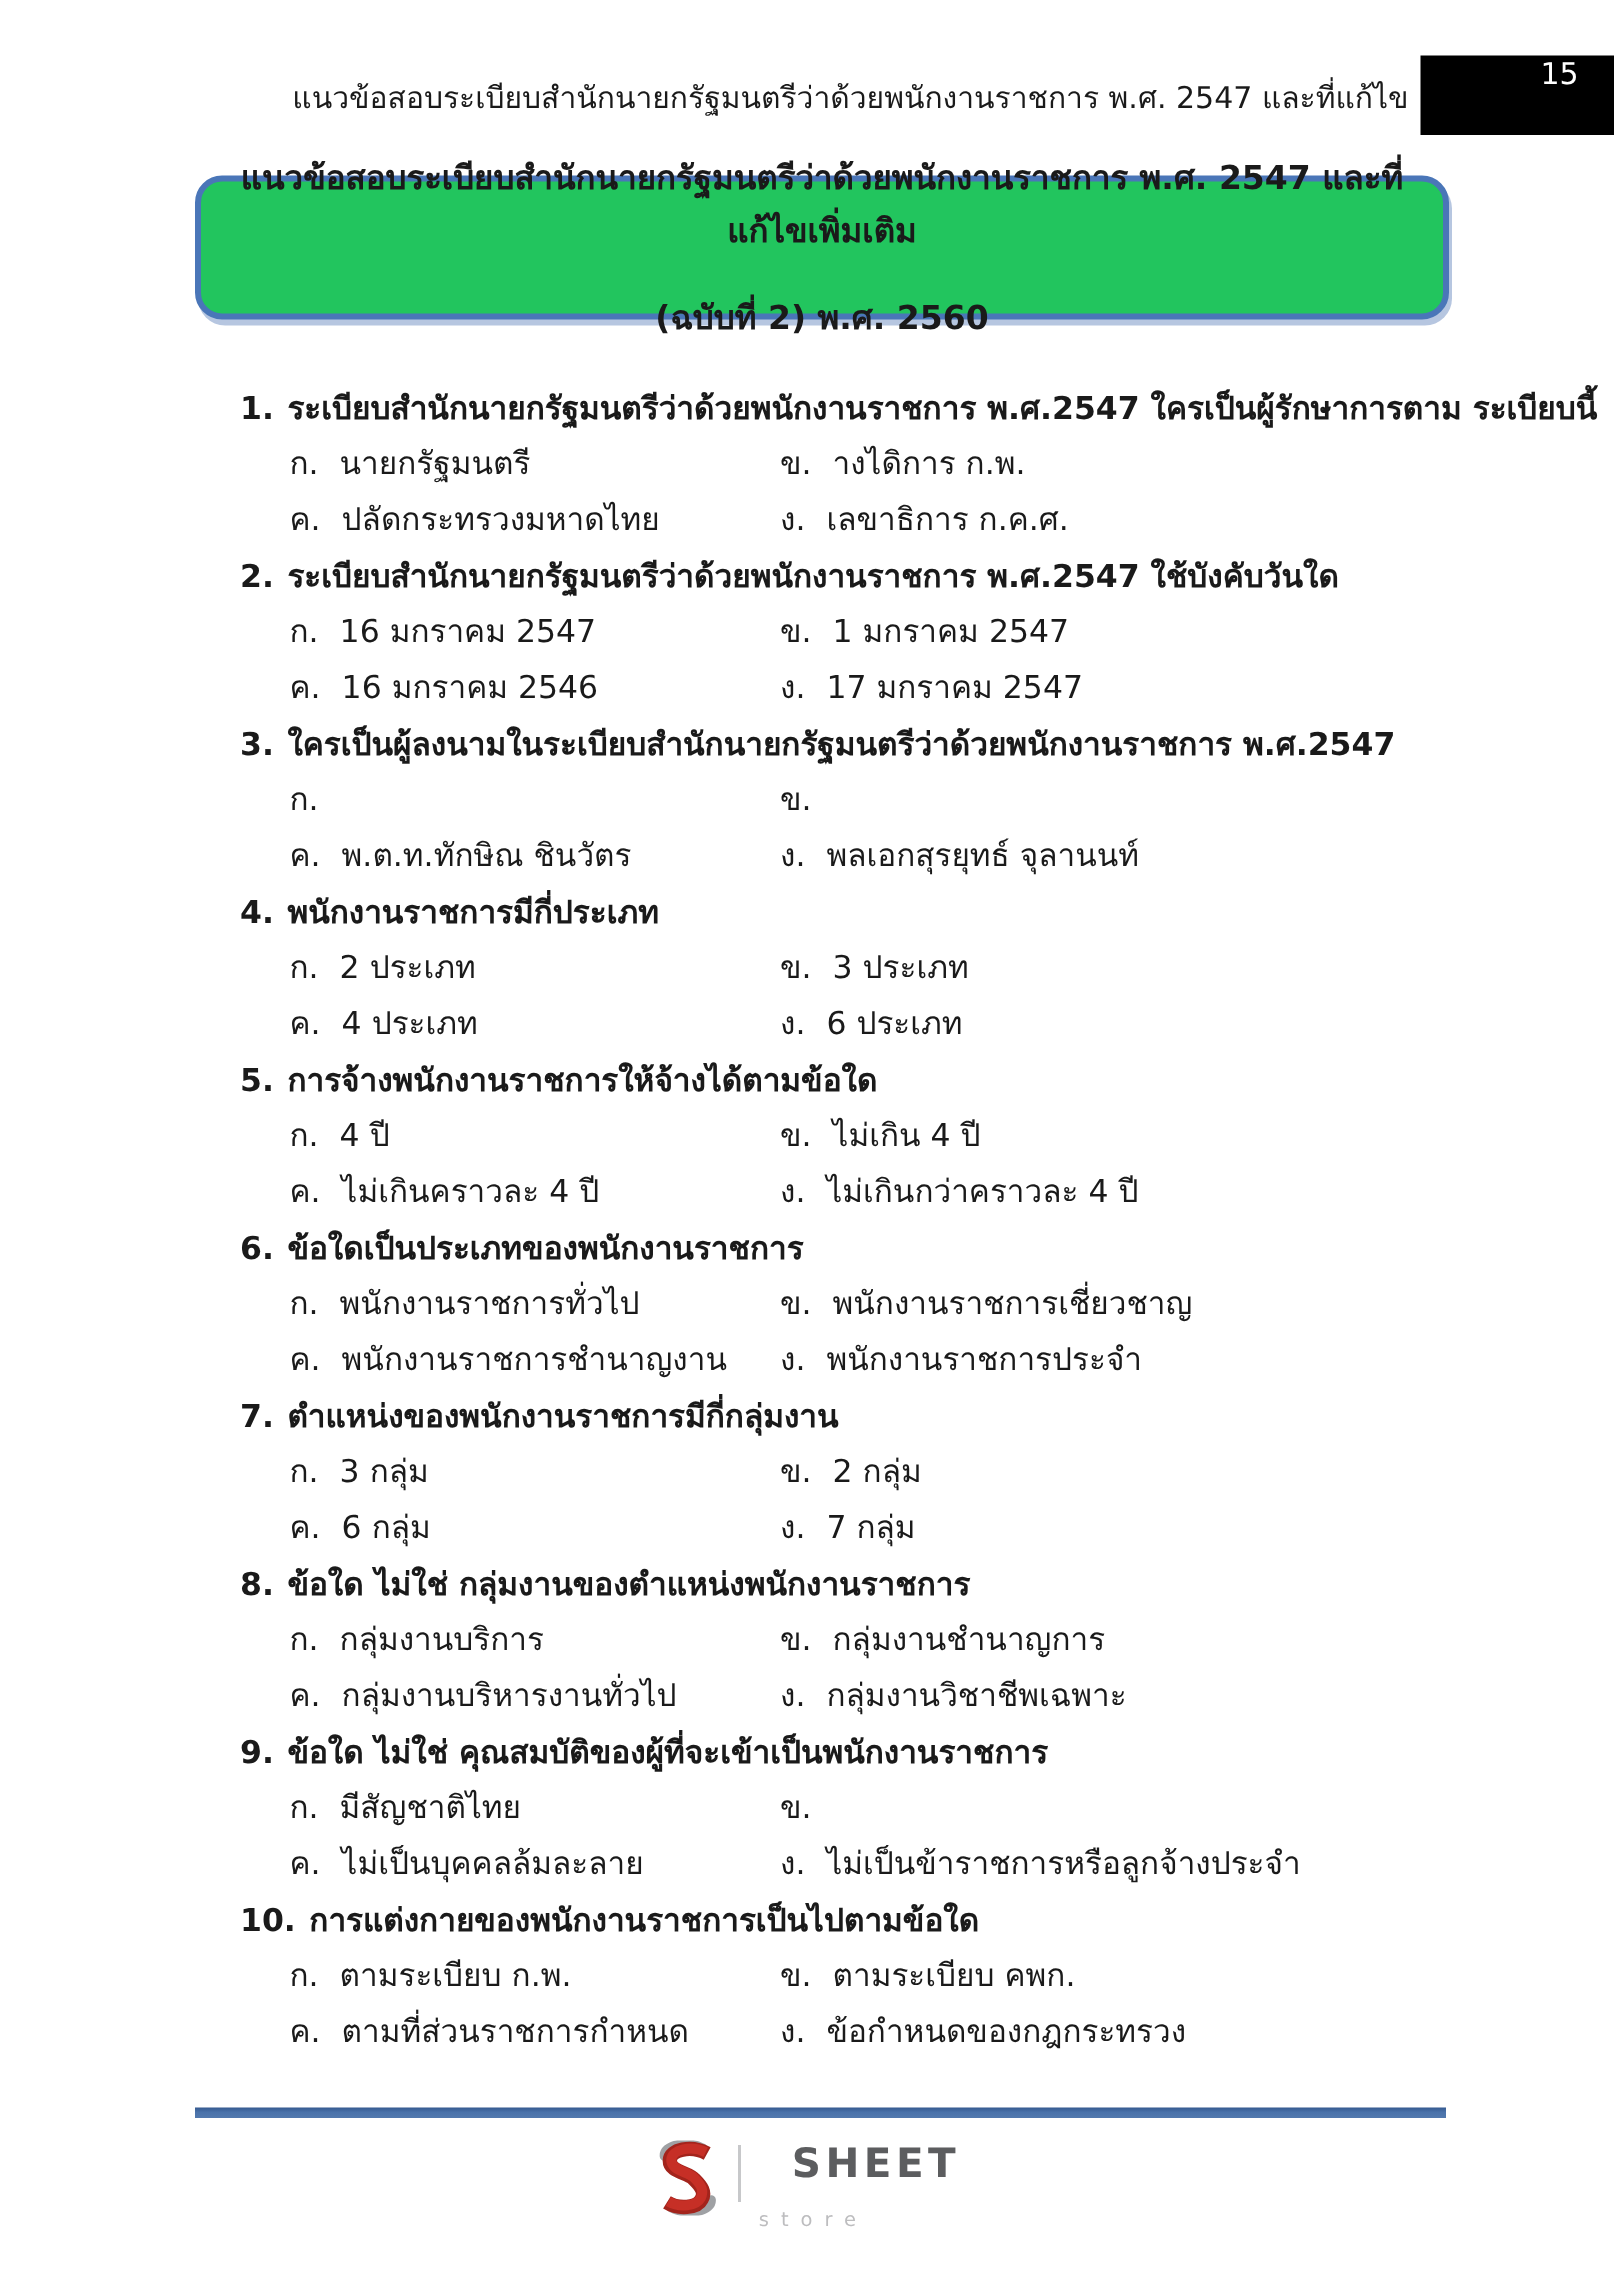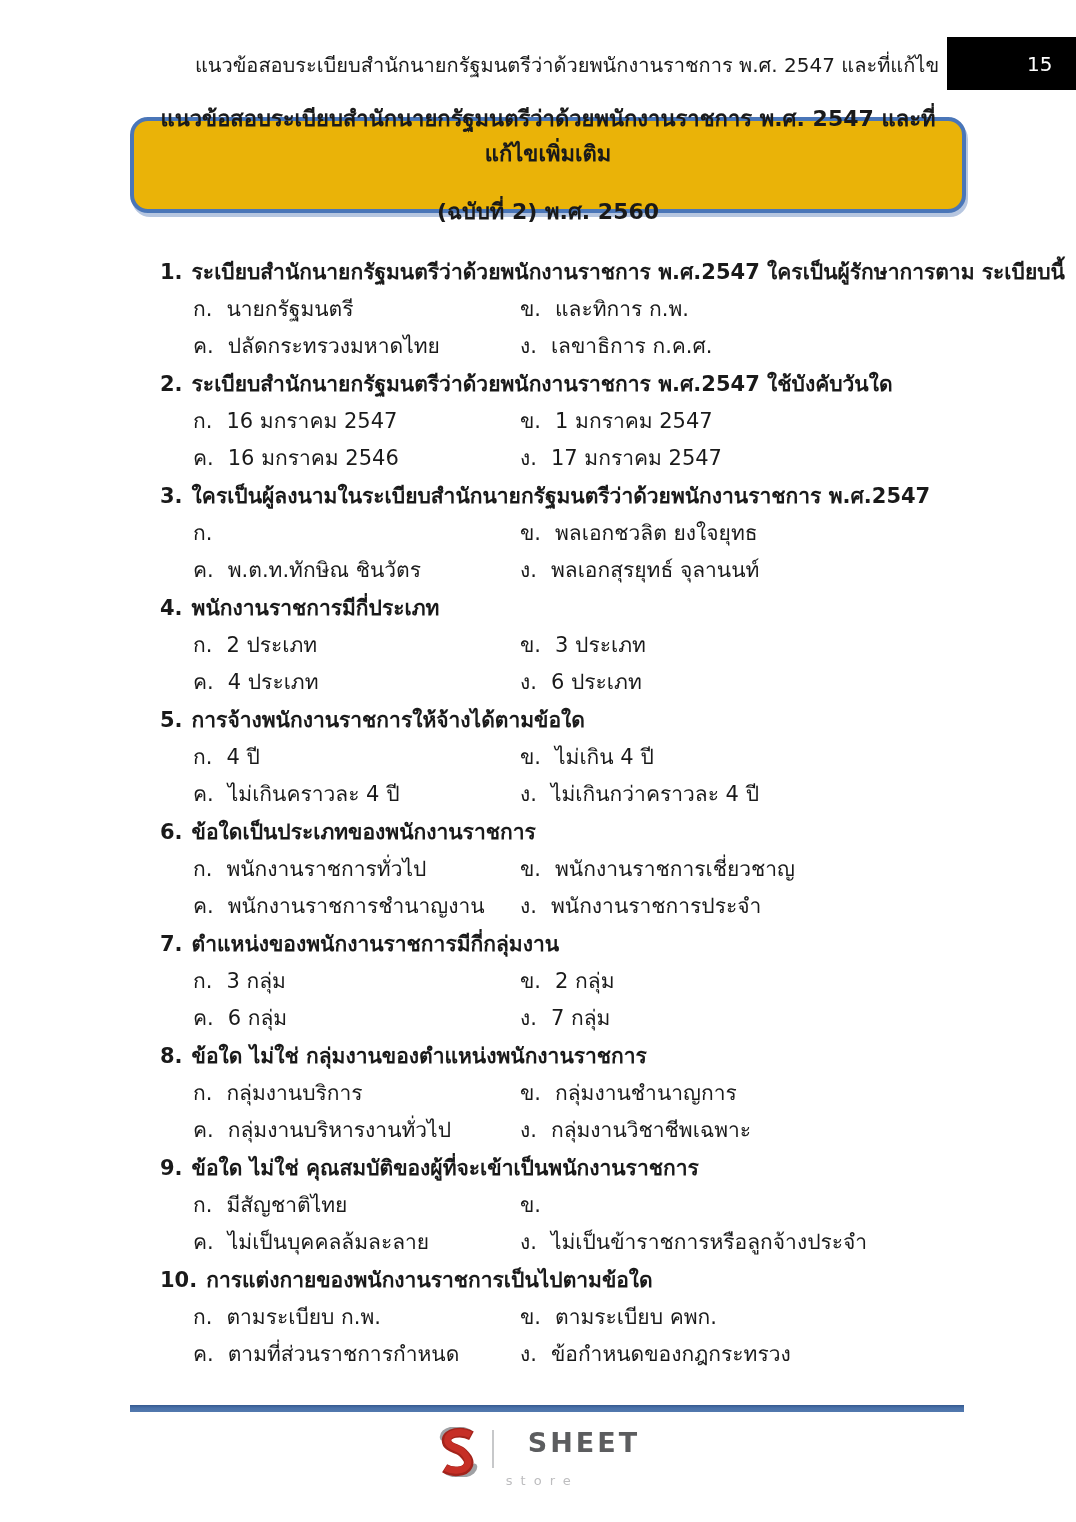--- a/index.html
+++ b/index.html
@@ -27,21 +27,21 @@
   }
   .page-num-box {
     position: absolute;
     top: 37px;
     right: 0;
     width: 129px;
     height: 53px;
     background: #000000;
     color: #ffffff;
     display: flex;
-    align-items: center;
+    align-items: flex-start;
     font-size: 20px;
   }
   .page-num-box span { margin-left: 80px; }
 
   
   .title-box {
     position: absolute;
     top: 117px;
     left: 130px;
     width: 836px;
@@ -51,21 +51,21 @@
     border-radius: 18px;
     box-shadow: 2px 4px 0 0 rgba(122, 152, 199, 0.55);
     display: flex;
     flex-direction: column;
     justify-content: center;
     align-items: center;
     gap: 23px;
     font-weight: bold;
     font-size: 22px;
     text-align: center;
-    background: #eab308;
+    background: #22c55e;
   }
 
   
   .content {
     position: absolute;
     top: 253px;
     left: 130px;
     width: 836px;
   }
   .q-block { margin-bottom: 1px; }
@@ -157,21 +157,21 @@
         <span class="q-num">1.</span>
         <span class="q-body">ระเบียบสำนักนายกรัฐมนตรีว่าด้วยพนักงานราชการ พ.ศ.2547 ใครเป็นผู้รักษาการตาม ระเบียบนี้</span>
       </div>
       <div class="opts">
         <div class="opt">
           <span class="opt-letter">ก.</span>
           <span class="opt-text">นายกรัฐมนตรี</span>
         </div>
         <div class="opt">
           <span class="opt-letter">ข.</span>
-          <span class="opt-text">และทิการ ก.พ.</span>
+          <span class="opt-text">างไดิการ ก.พ.</span>
         </div>
         <div class="opt">
           <span class="opt-letter">ค.</span>
           <span class="opt-text">ปลัดกระทรวงมหาดไทย</span>
         </div>
         <div class="opt">
           <span class="opt-letter">ง.</span>
           <span class="opt-text">เลขาธิการ ก.ค.ศ.</span>
         </div>
       </div>
@@ -206,21 +206,20 @@
       <div class="q-text">
         <span class="q-num">3.</span>
         <span class="q-body">ใครเป็นผู้ลงนามในระเบียบสำนักนายกรัฐมนตรีว่าด้วยพนักงานราชการ พ.ศ.2547</span>
       </div>
       <div class="opts">
         <div class="opt">
           <span class="opt-letter">ก.</span>
         </div>
         <div class="opt">
           <span class="opt-letter">ข.</span>
-          <span class="opt-text">พลเอกชวลิต ยงใจยุทธ</span>
         </div>
         <div class="opt">
           <span class="opt-letter">ค.</span>
           <span class="opt-text">พ.ต.ท.ทักษิณ ชินวัตร</span>
         </div>
         <div class="opt">
           <span class="opt-letter">ง.</span>
           <span class="opt-text">พลเอกสุรยุทธ์ จุลานนท์</span>
         </div>
       </div>

